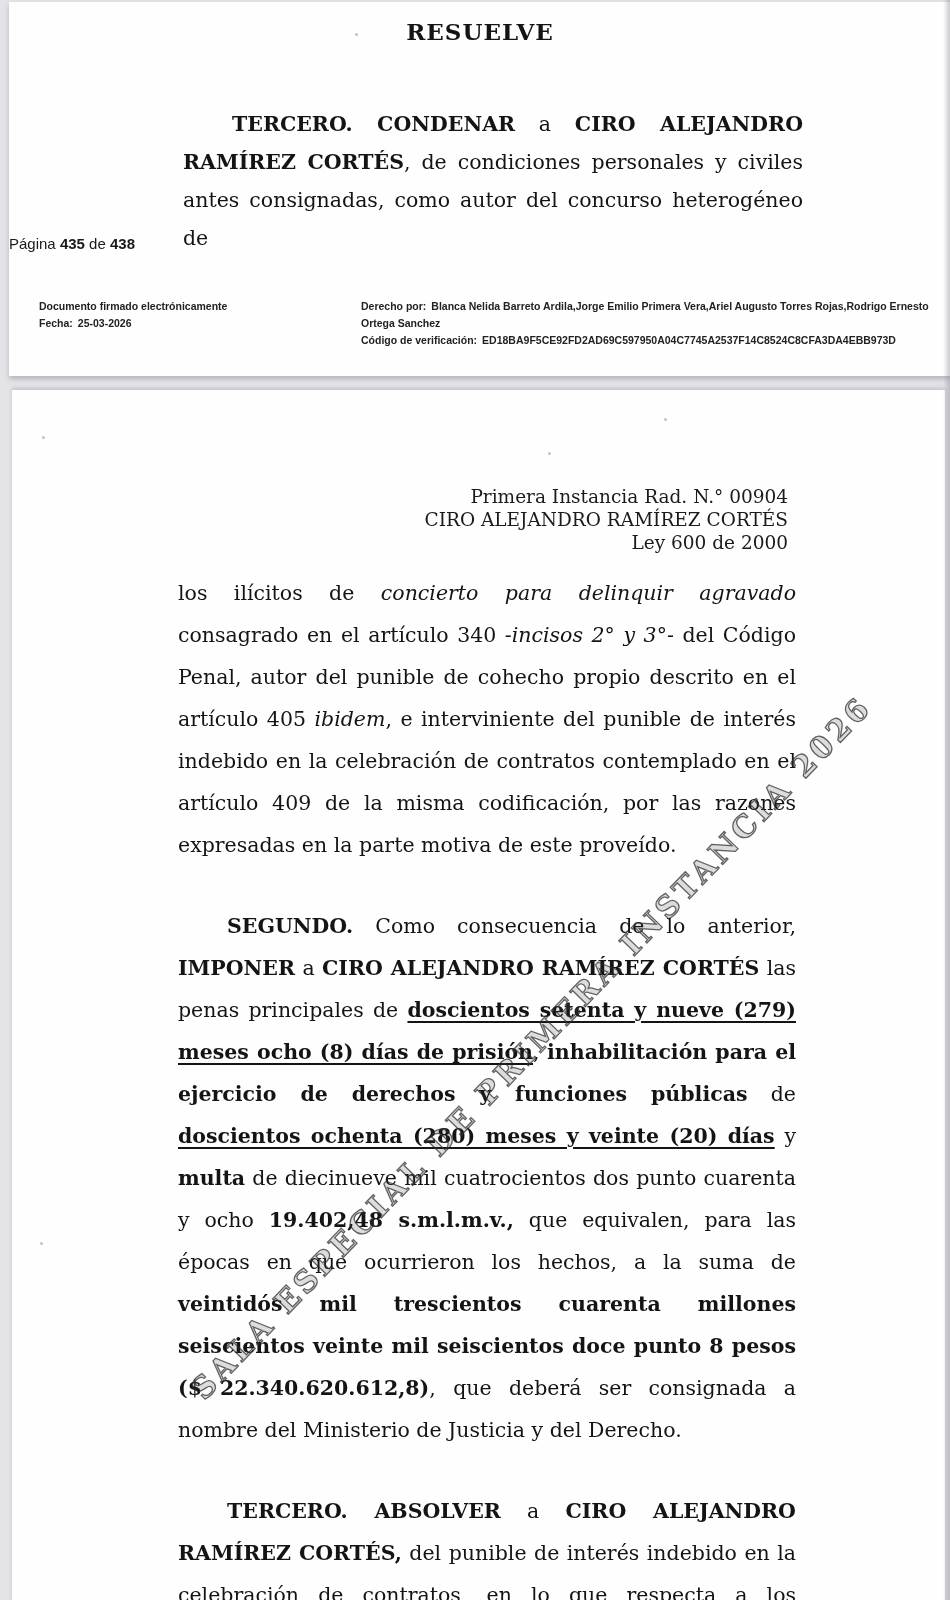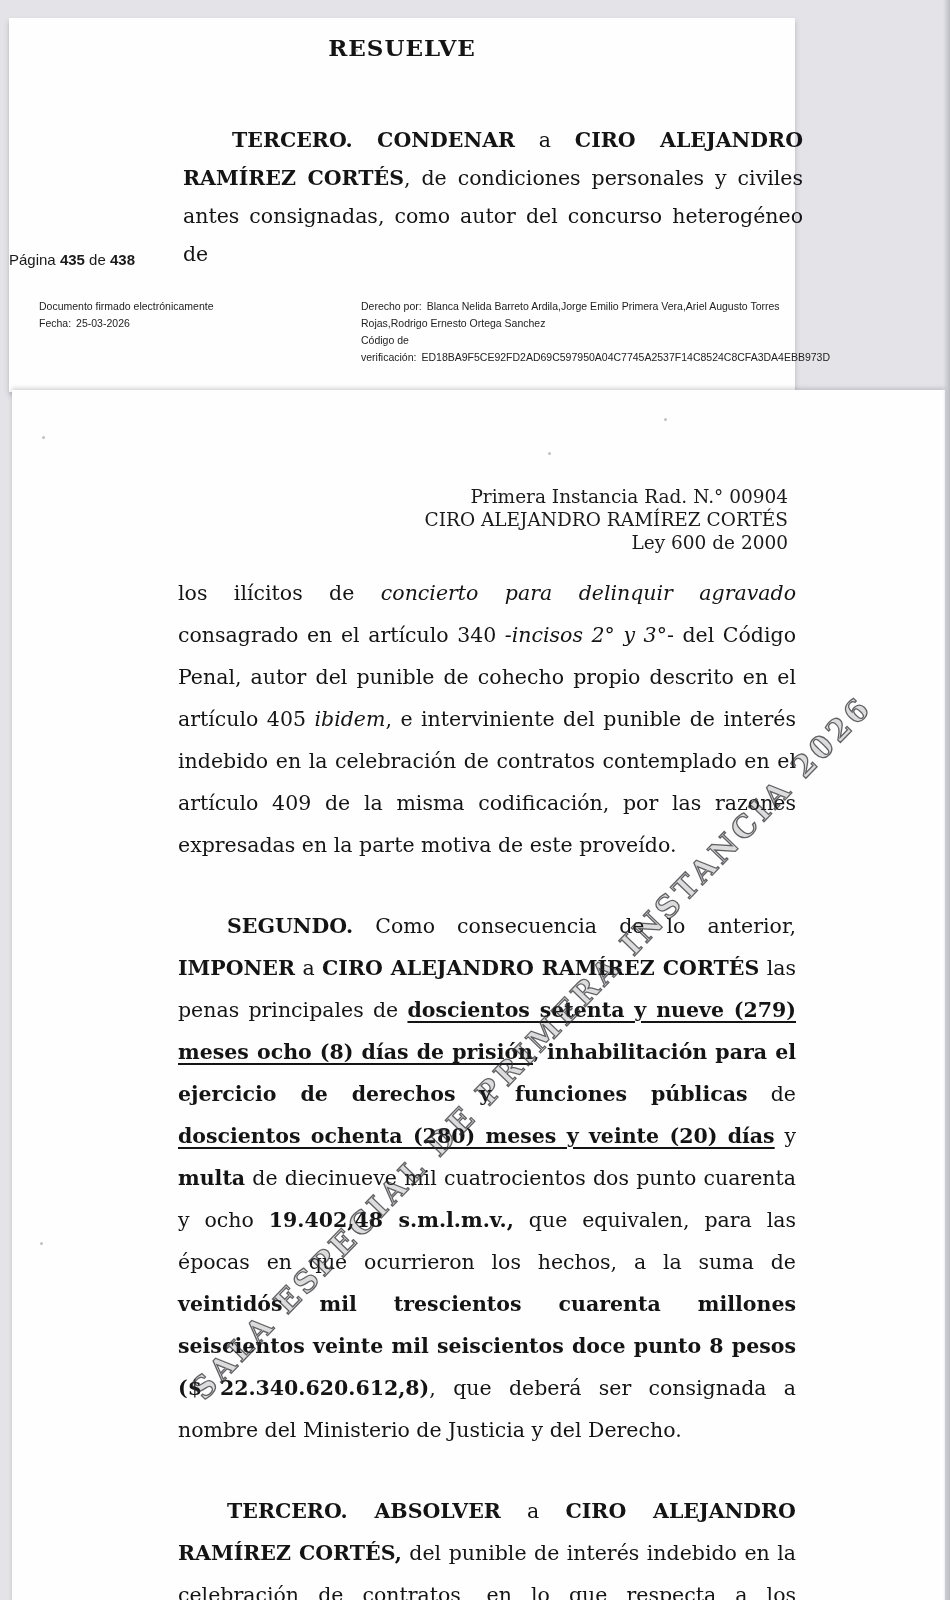--- a/index.html
+++ b/index.html
@@ -9,23 +9,22 @@
     font-family:"DejaVu Serif",serif;
     color:#141414;
     position:relative;
     overflow:hidden;
   }
   .page{
     position:absolute;
     background:#fefefe;
   }
   .page-top{
-    left:9px;top:2px;width:786px;height:374px;
+    left:9px;top:2px;width:942px;height:374px;
     box-shadow:0 3px 5px rgba(70,70,85,.30);
-    margin-top:16px;
   }
   .page-bottom{
     left:12px;top:390px;width:933px;height:1382px;
     box-shadow:0 -2px 4px rgba(70,70,85,.22);
     overflow:hidden;
   }
   .screen-edge{
     position:absolute;right:0;top:0;width:7px;height:1600px;
     background:linear-gradient(to right,rgba(0,0,0,0),rgba(120,120,132,.38));
     z-index:50;
@@ -41,23 +40,23 @@
     font-size:20.5px;line-height:38px;
     text-align:justify;text-indent:49px;
   }
   .page-num{
     position:absolute;top:233px;left:0;width:100%;
     font-family:"Liberation Sans",sans-serif;
     font-size:15px;color:#1a1a1a;
   }
   .page-num .b{font-weight:bold;}
   .sig-footer{
-    position:absolute;top:280px;left:30px;right:16px;
+    position:absolute;top:296px;left:30px;right:16px;
     font-family:"Liberation Sans",sans-serif;
-    font-size:10.5px;font-weight:normal;color:#222;
+    font-size:10.5px;font-weight:bold;color:#222;
     line-height:17px;
     display:flex;
   }
   .sig-left{width:310px;flex:0 0 auto;}
   .sig-right{flex:1 1 auto;padding-left:12px;}
   .sig-label{margin-right:5px;}
   
   .case-header{
     position:absolute;top:95px;right:157px;width:620px;
     text-align:right;

